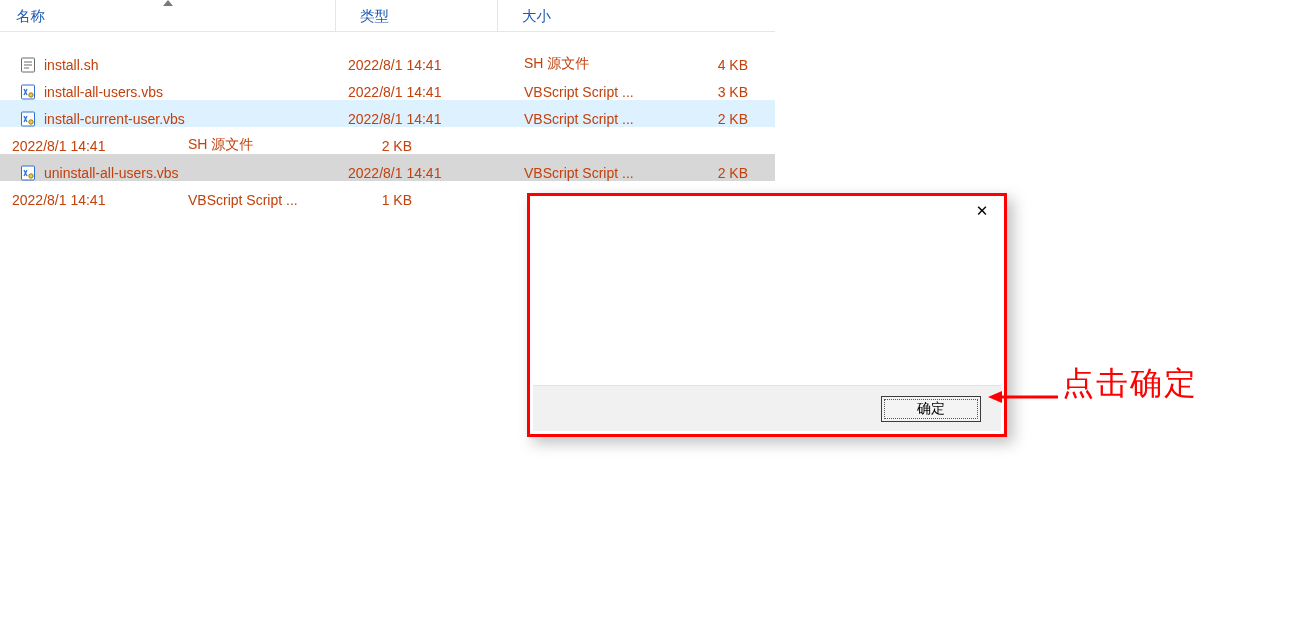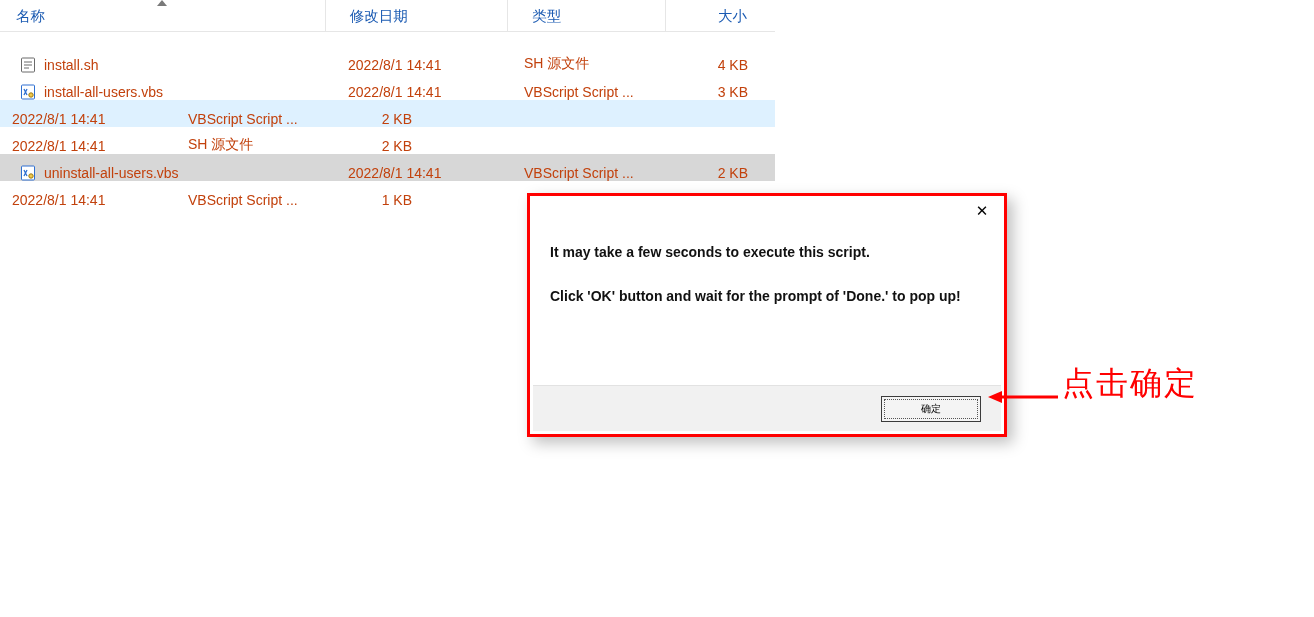--- a/index.html
+++ b/index.html
@@ -14,21 +14,21 @@
     display:flex; align-items:center; height:32px;
     border-bottom:1px solid #e6e6e6; color:#1a5ab2; font-size:14.5px; user-select:none;gap:12px;
   }
   .hcell {
     height:32px; line-height:32px; padding-left:12px; border-right:1px solid #e6e6e6;
     position:relative; white-space:nowrap; overflow:hidden;
   }
   .hcell.name  { width:336px; padding-left:16px; }
   .hcell.date  { width:176px; }
   .hcell.type  { width:150px; }
-  .hcell.size  { width:100px; border-right:none;text-align:center; }
+  .hcell.size  { width:100px; border-right:none; }
   .sort-caret {
     position:absolute; left:50%; top:0; transform:translateX(-50%);
     width:0; height:0; border-left:5px solid transparent; border-right:5px solid transparent;
     border-bottom:6px solid #7a7a7a;
   }
   .files { padding-top:14px; }
   .row {
     display:flex; align-items:flex-end; height:27px; font-size:14px; color:#c2410c;
   }
   .row.highlight { background:#def1ff; }
@@ -53,42 +53,41 @@
   .dialog-body { padding:14px 20px 0 20px; font-size:14px; line-height:1.45; color:#111; }
   .dialog-body p { margin:0 0 24px 0; font-weight:600; }
   .dialog-footer {
     position:absolute; left:3px; right:3px; bottom:3px; height:46px;
     background:#f1f1f1; border-top:1px solid #e2e2e2;
     display:flex; align-items:center; justify-content:flex-end; padding-right:20px;
   }
   .okbtn {
     min-width:100px; height:26px; background:#f4f4f4;
     border:1px solid #3b3b3b; outline:1px dotted #555; outline-offset:-4px;
-    font-size:10px; font-family:inherit; cursor:pointer;
+    font-size:14px; font-family:inherit; cursor:pointer;
   }
   .arrow {
     position:absolute; left:988px; top:390px; width:70px; height:14px;
   }
   .arrow svg { width:70px; height:14px; display:block; }
   .annotation {
     position:absolute; left:1062px; top:362px;
     color:#ff0000; font-size:32px; font-weight:400; letter-spacing:2px;
     font-family:Liberation Sans, sans-serif;
   }
 </style>
 </head>
 <body>
 
 <div class="explorer">
   <div class="headers">
     <div class="hcell name">
       <span>名称</span>
       <span class="sort-caret"></span>
     </div>
-    <div class="hcell date">修改日期</div>
     <div class="hcell type">类型</div>
     <div class="hcell size">大小</div>
   </div>
   <div class="files" id="files">
       <div class="row">
         <div class="cell name">
           <span class="ficon">
             <svg viewBox="0 0 16 16">
               <rect x="1.5" y="1" width="13" height="14" rx="1" fill="#fff" stroke="#6a6a6a"></rect>
               <line x1="4" y1="5" x2="12" y2="5" stroke="#6a6a6a"></line>
@@ -111,20 +110,30 @@
               <circle cx="11" cy="11" r="2.2" fill="#f2c94c" stroke="#9c7a12"></circle>
             </svg>
           </span>
           <span>install-all-users.vbs</span>
         </div>
         <div class="cell date">2022/8/1 14:41</div>
         <div class="cell type">VBScript Script ...</div>
         <div class="cell size">3 KB</div>
       </div>
       <div class="row highlight">
+        <div class="cell name">
+          <span class="ficon">
+            <svg viewBox="0 0 16 16">
+              <rect x="1.5" y="1" width="13" height="14" rx="1" fill="#fff" stroke="#2e6fd1"></rect>
+              <path d="M4 5 L7 11 M7 5 L4 11" stroke="#2e6fd1" stroke-width="1.3" fill="none"></path>
+              <circle cx="11" cy="11" r="2.2" fill="#f2c94c" stroke="#9c7a12"></circle>
+            </svg>
+          </span>
+          <span>install-current-user.vbs</span>
+        </div>
         <div class="cell date">2022/8/1 14:41</div>
         <div class="cell type">VBScript Script ...</div>
         <div class="cell size">2 KB</div>
       </div>
       <div class="row">
         <div class="cell date">2022/8/1 14:41</div>
         <div class="cell type">SH 源文件</div>
         <div class="cell size">2 KB</div>
       </div>
       <div class="row selected">
@@ -149,24 +158,20 @@
       </div>
     </div>
 </div>
 
 <div class="dialog">
   <div class="titlebar">
     <div class="closebtn">
       <span>✕</span>
     </div>
   </div>
-  <div class="dialog-body">
-    <p>It may take a few seconds to execute this script.</p>
-    <p>Click 'OK' button and wait for the prompt of 'Done.' to pop up!</p>
-  </div>
   <div class="dialog-footer">
     <button class="okbtn">确定</button>
   </div>
 </div>
 
 <div class="arrow">
   <svg viewBox="0 0 70 14">
     <line x1="70" y1="7" x2="12" y2="7" stroke="#ff0000" stroke-width="3"></line>
     <polygon points="0,7 14,1 14,13" fill="#ff0000"></polygon>
   </svg>

